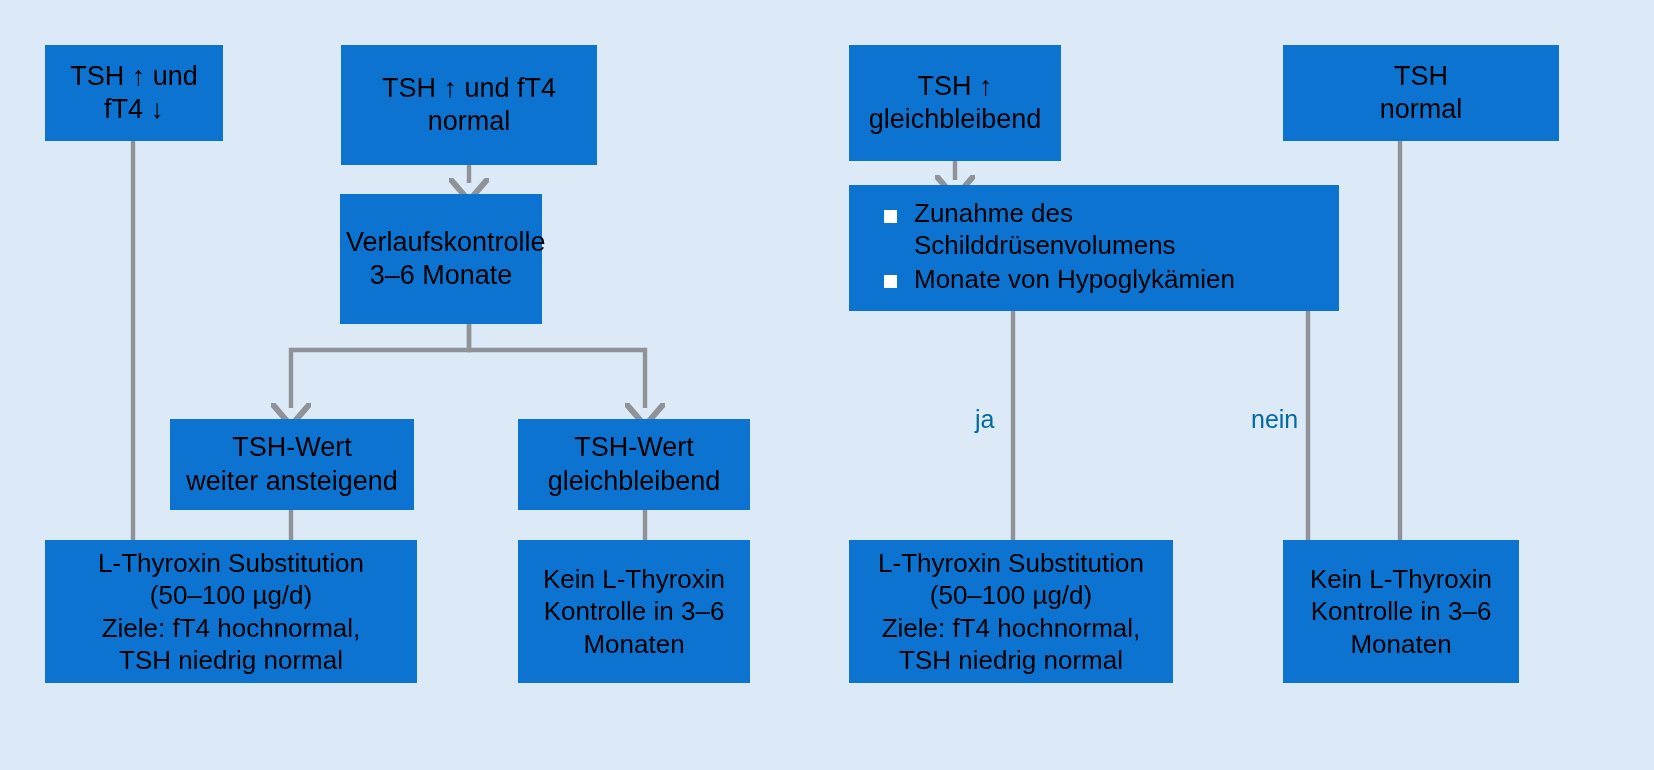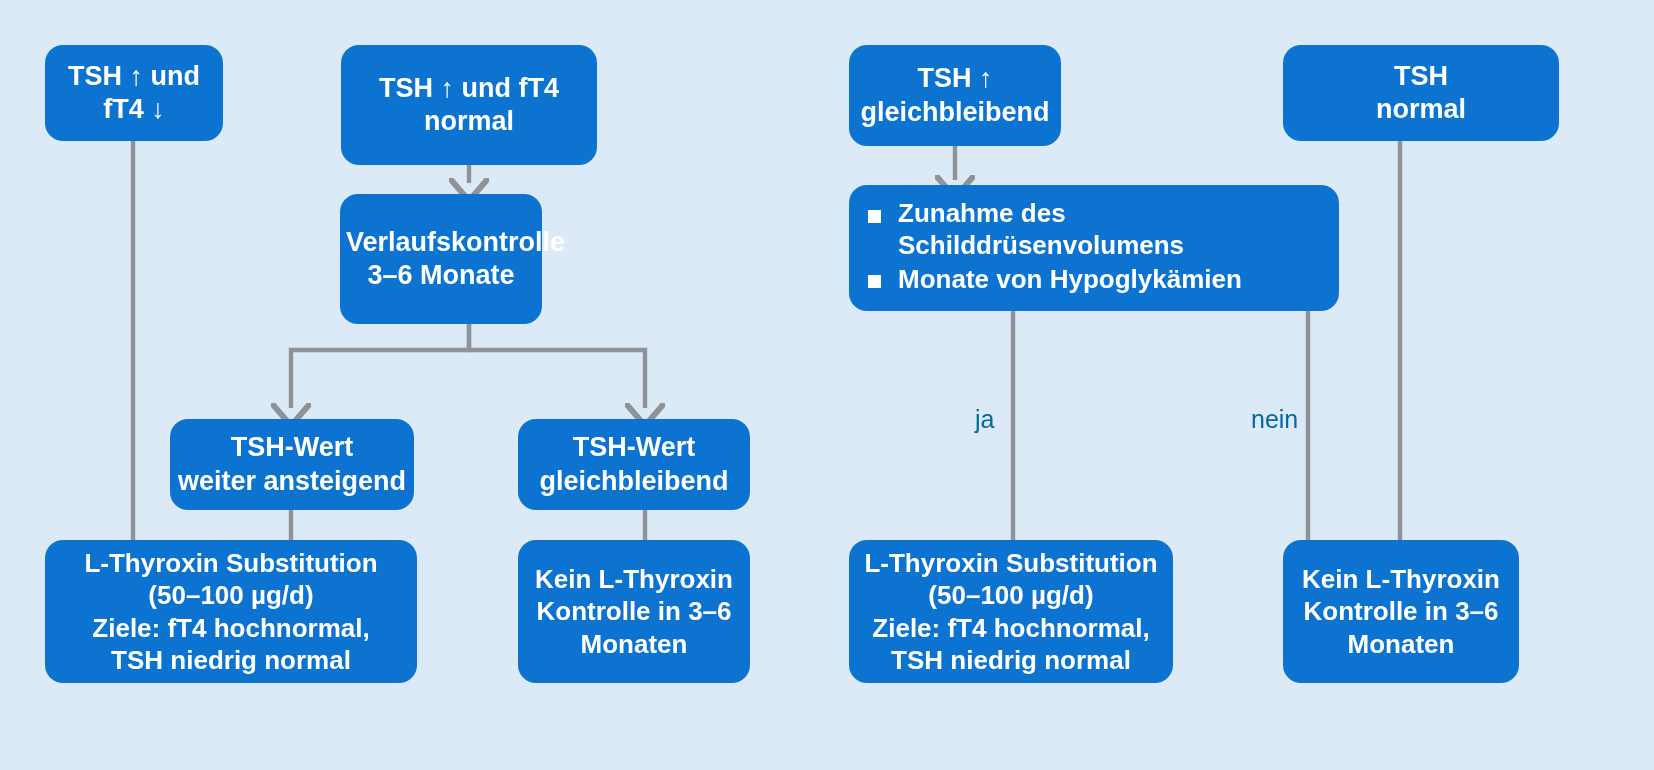--- a/index.html
+++ b/index.html
@@ -7,39 +7,38 @@
     width:1654px;height:770px;
     background:#dce9f7;
     font-family:"Liberation Sans", sans-serif;
     overflow:hidden;
   }
   #stage{position:relative;width:1654px;height:770px;}
   svg.links{position:absolute;left:0;top:0;width:1654px;height:770px;}
   .node{
     position:absolute;
     background:#0c74d0;
-    color:#ffffff;
-    font-weight:bold;
+    color:#000000;
+    font-weight:normal;
     display:flex;
     align-items:center;
     justify-content:center;
     text-align:center;
     line-height:1.24;
     box-sizing:border-box;
     z-index:2;
-    border-radius:18px;
   }
   .node .txt{width:100%;padding:0 6px;box-sizing:border-box;white-space:pre-line;}
   .node.bullets{
     align-items:center;
     justify-content:flex-start;
     text-align:left;
     padding:10px 14px 10px 18px;
   }
-  .bullets ul{list-style:none;margin:1px;padding:0;width:100%;}
+  .bullets ul{list-style:none;margin:17px;padding:0;width:100%;}
   .bullets li{
     position:relative;
     padding-left:30px;
     margin:0 0 2px 0;
     line-height:1.22;
   }
   .bullets li .mark{
     position:absolute;left:0;top:0.43em;
     width:13px;height:13px;background:#ffffff;
   }
@@ -112,21 +111,21 @@
 Ziele: fT4 hochnormal,
 TSH niedrig normal</span>
   </div>
 
   <div class="node f26" style="left:518px;top:540px;width:232px;height:143px;">
     <span class="txt">Kein L-Thyroxin
 Kontrolle in 3–6
 Monaten</span>
   </div>
 
-  <div class="node f27" style="left:849px;top:45px;width:212px;height:101px;">
+  <div class="node f27" style="left:849px;top:45px;width:212px;height:116px;">
     <span class="txt">TSH ↑
 gleichbleibend</span>
   </div>
 
   <div class="node f27" style="left:1283px;top:45px;width:276px;height:96px;">
     <span class="txt">TSH
 normal</span>
   </div>
 
   <div class="node bullets f26" style="left:849px;top:185px;width:490px;height:126px;">

